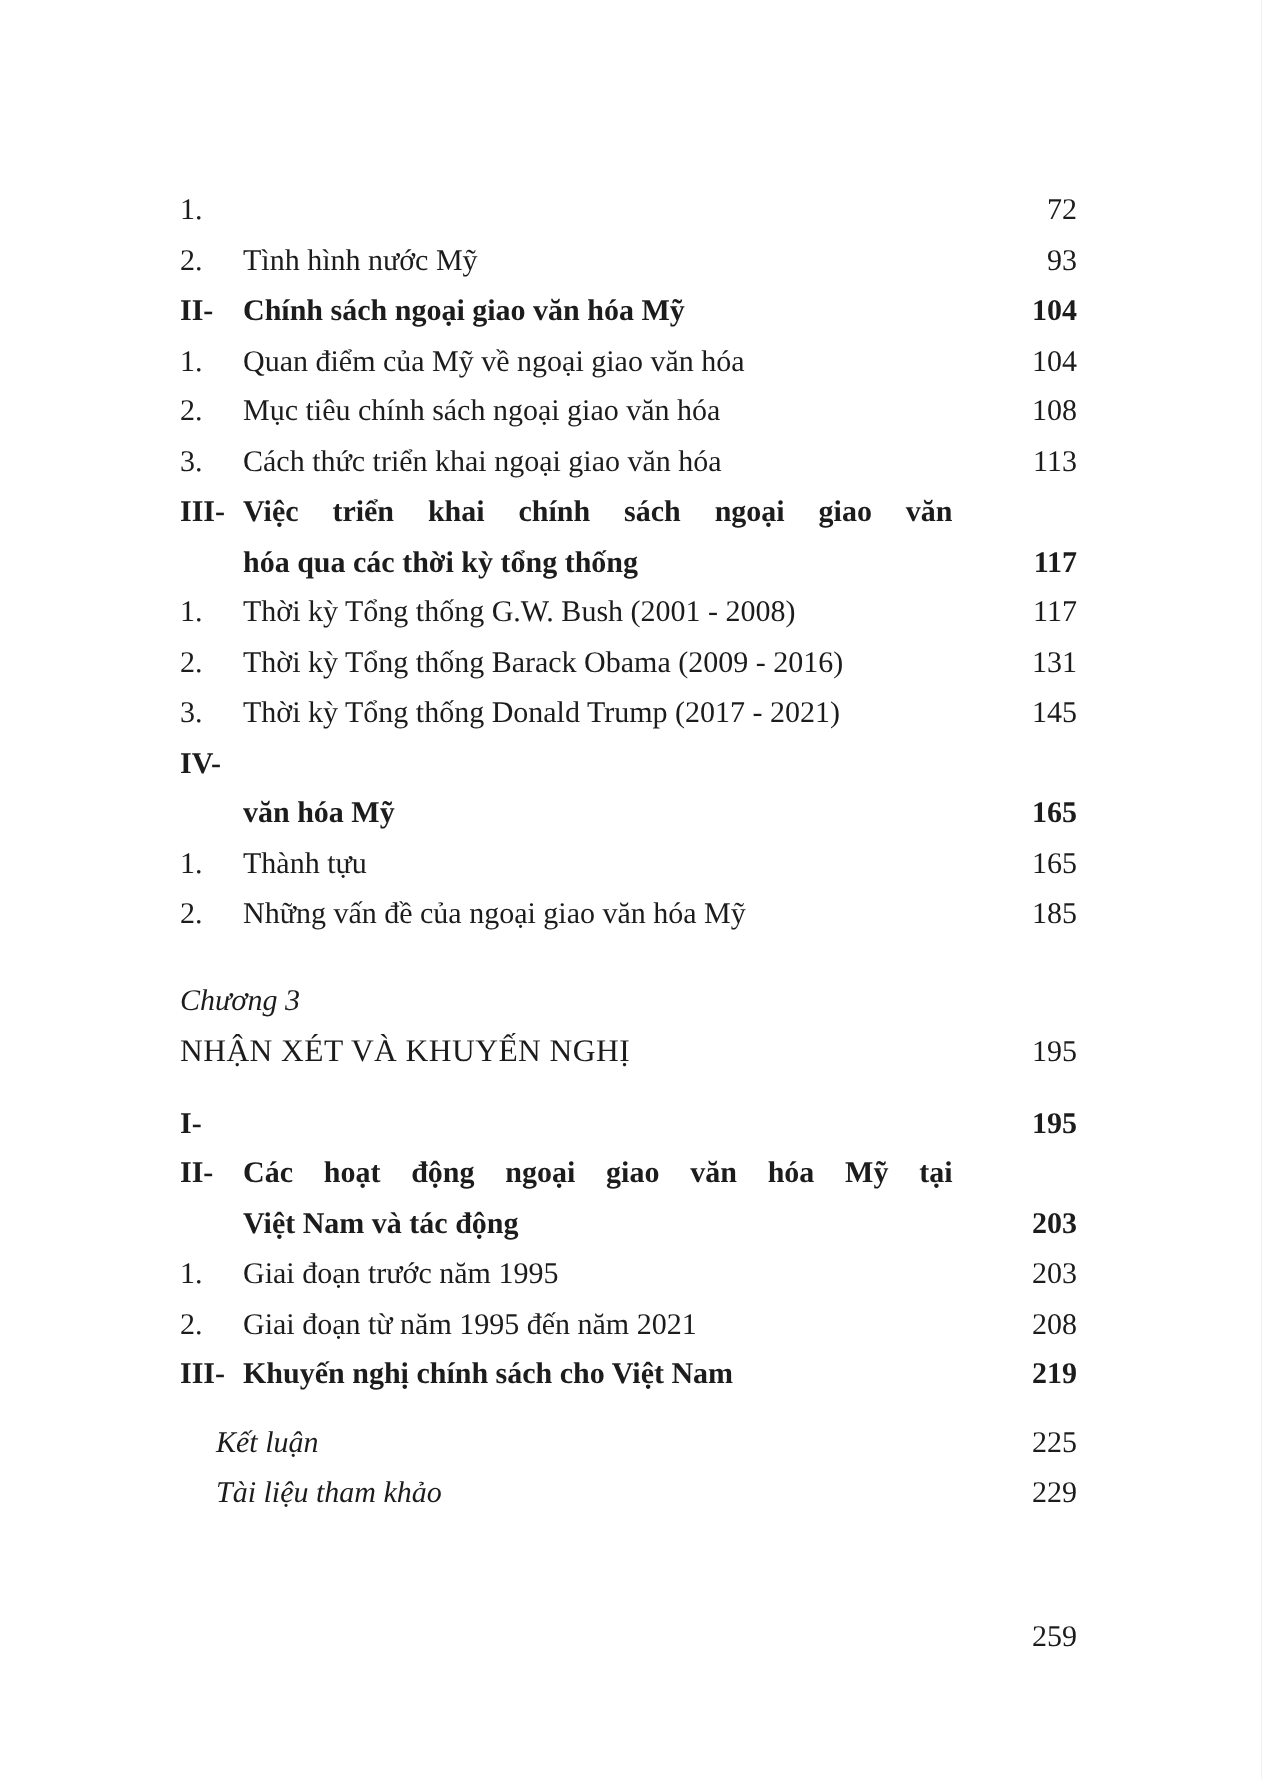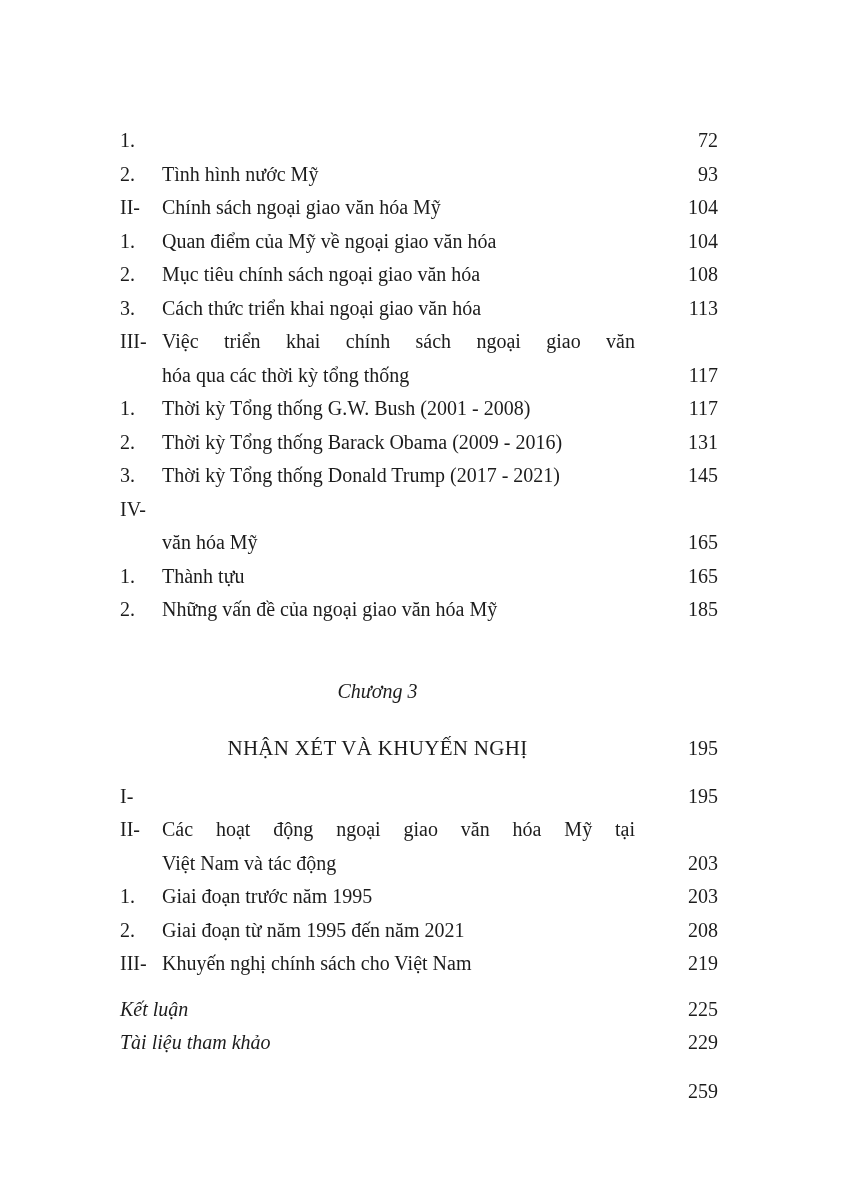--- a/index.html
+++ b/index.html
@@ -20,29 +20,29 @@
   .row {
     display:flex;
     align-items:baseline;
     line-height:33.5px;
     font-size:20px;
   }
   .mk  { flex:0 0 42px; width:42px; }
   .tx  { flex:0 0 473px; width:473px; }
   .tx.fill { text-align:justify; text-align-last:justify; }
   .pg  { flex:1 1 auto; text-align:right; }
-  .b   { font-weight:400; }
+  .b   { font-weight:700; }
   
   .chap { margin-top:24px; }
-  .txc { flex:0 0 515px; width:515px; text-align:center;margin-top:24px; }
+  .txc { flex:0 0 515px; width:515px; text-align:left; }
   .kicker { font-style:italic; font-size:20px; }
   .ctitle { font-size:21px; letter-spacing:0.3px; }
   .sec2 { margin-top:14px; }
   .backmatter { margin-top:12px; }
-  .bm-tx { flex:0 0 515px; width:515px; font-style:italic; }
+  .bm-tx { flex:0 0 515px; width:515px; font-style:italic;margin-left:24px; }
   .folio {
     position:absolute;
     top:1080px; right:123px;
     font-size:20px;
     margin-left:40px;
   }
 </style>
 </head>
 <body>
 

